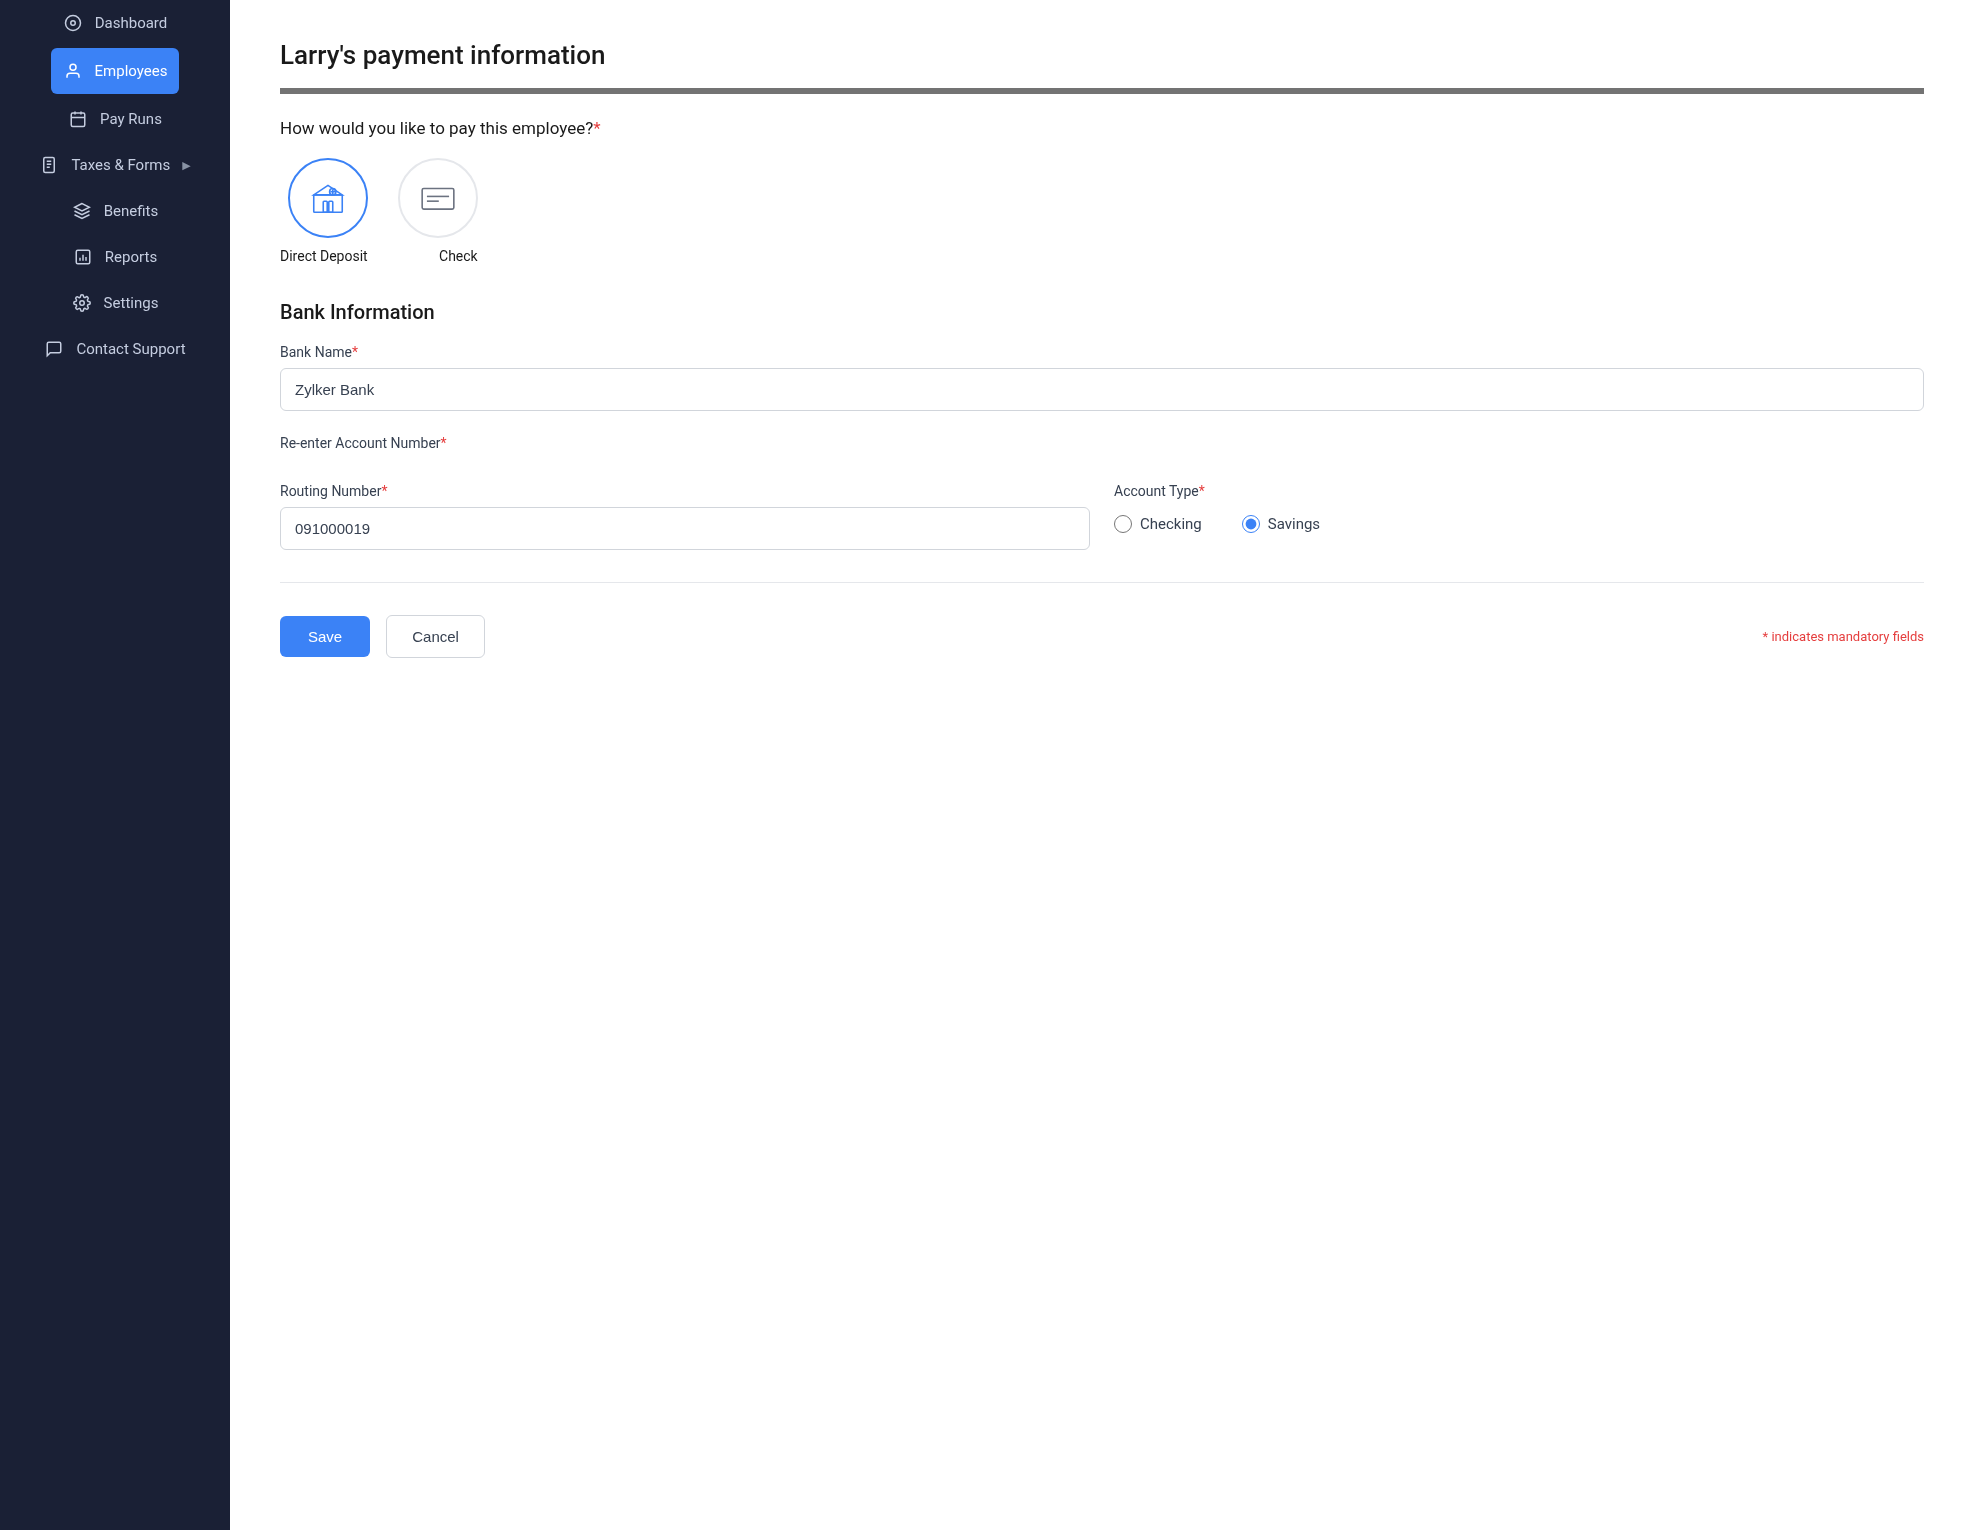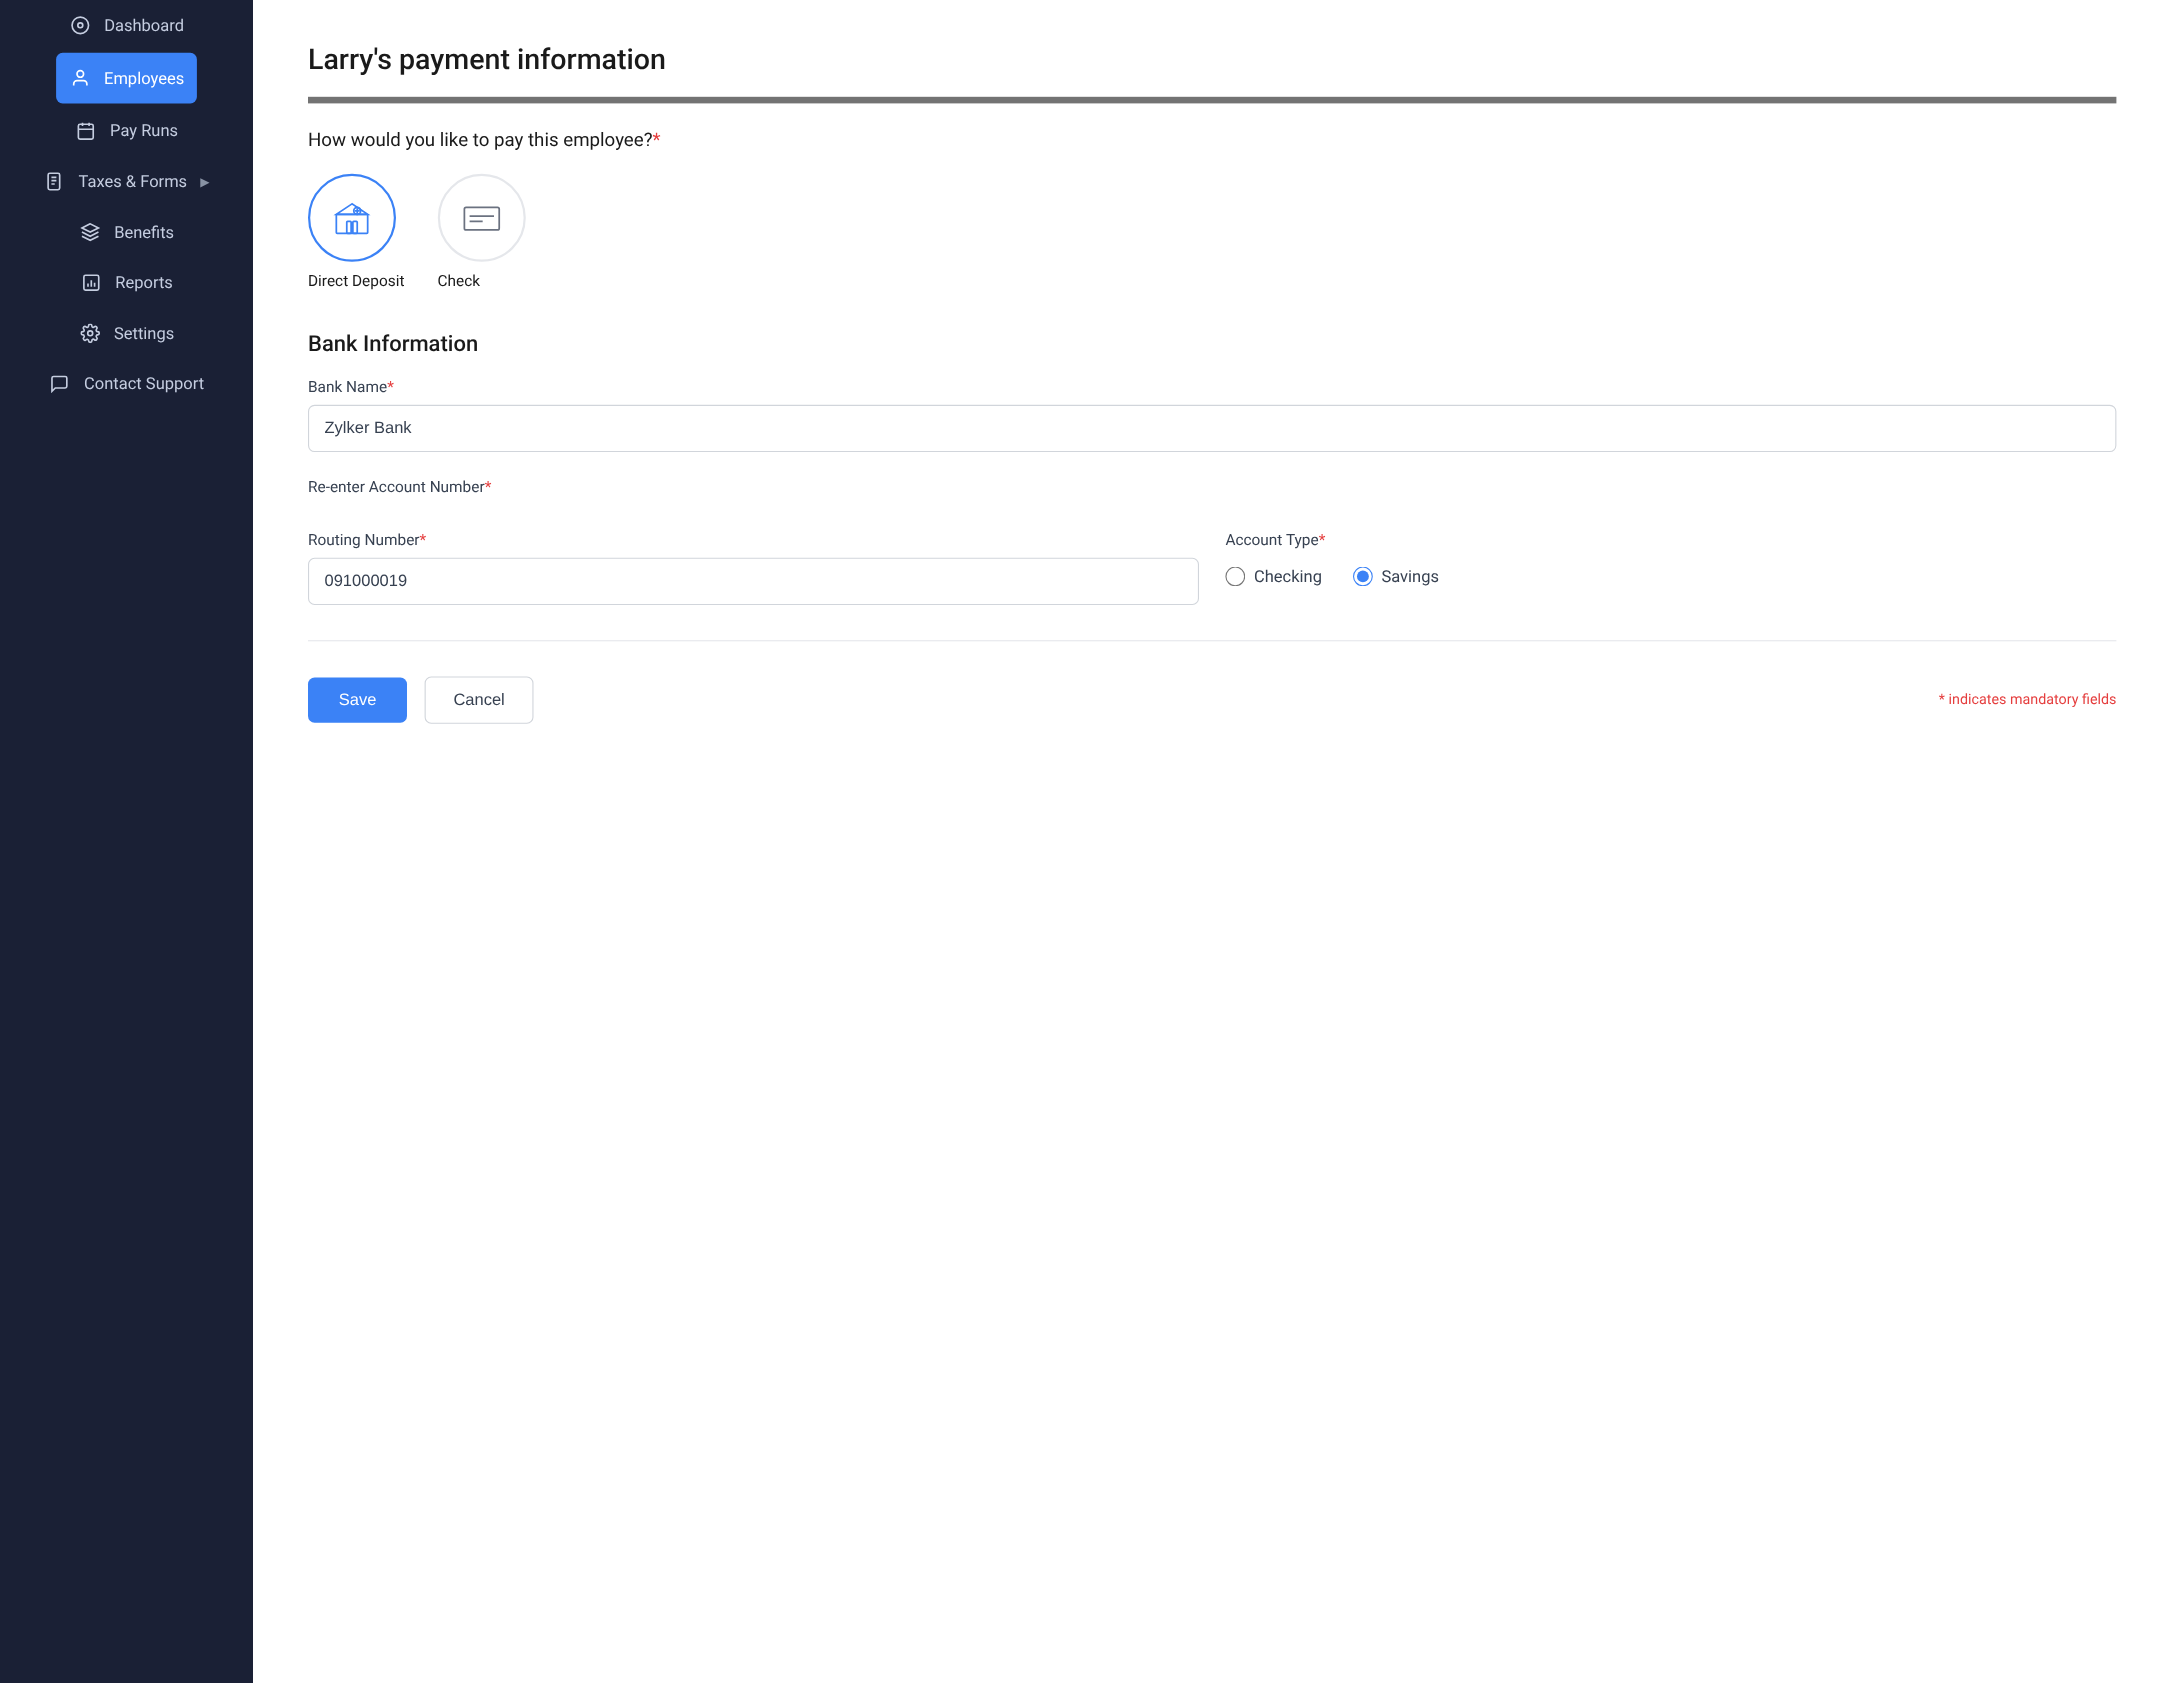--- a/index.html
+++ b/index.html
@@ -73,21 +73,21 @@
     .required-star { color: #e53e3e; }
 
     .payment-options {
       display: flex;
       gap: 30px;
       margin-bottom: 36px;
     }
     .payment-option {
       display: flex;
       flex-direction: column;
-      align-items: flex-start;
+      align-items: flex-end;
       cursor: pointer;
     }
     .payment-option-circle {
       width: 80px;
       height: 80px;
       border-radius: 50%;
       border: 2px solid #e5e7eb;
       display: flex;
       align-items: center;
       justify-content: center;
@@ -141,21 +141,21 @@
     }
 
     .account-type-row {
       display: flex;
       flex-direction: column;
       flex: 1;
     }
     .radio-group {
       display: flex;
       align-items: flex-end;
-      gap: 28px;
+      gap: 40px;
       margin-top: 8px;
     }
     .radio-option {
       display: flex;
       align-items: center;
       gap: 8px;
       cursor: pointer;
       font-size: 15px;
       color: #374151;
     }

